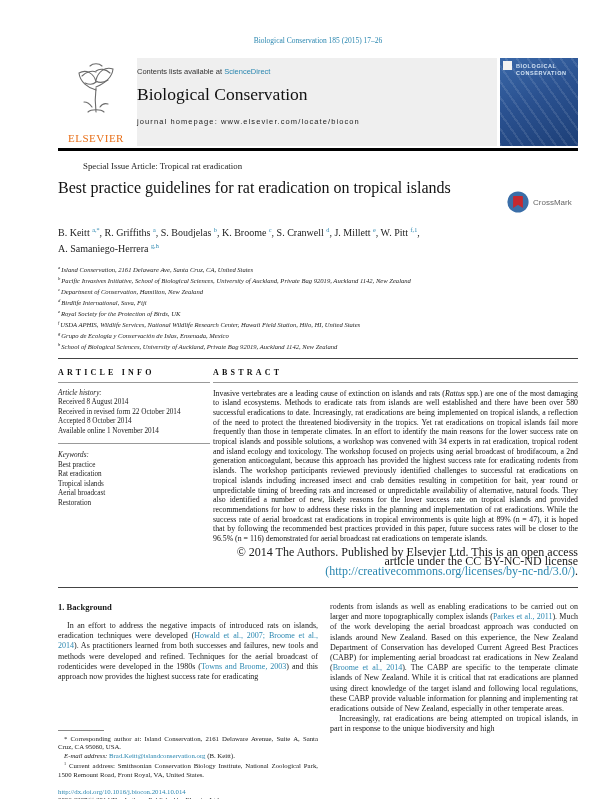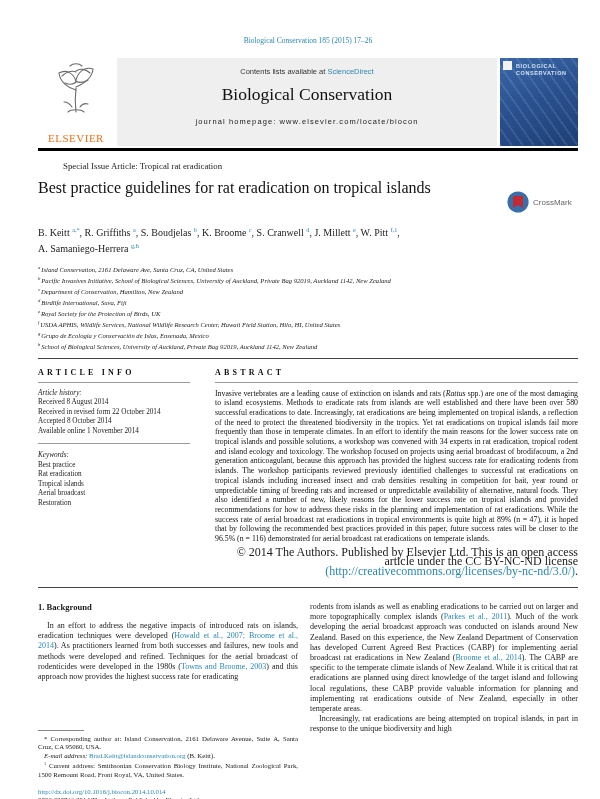--- a/index.html
+++ b/index.html
@@ -1,32 +1,32 @@
 <!DOCTYPE html>
 <html><head>
 <meta charset="utf-8">
 <style>
   * { margin:0; padding:0; box-sizing:border-box; }
   html,body { background:#ffffff; }
   body { width:600px; height:799px; overflow:hidden; font-family:"Liberation Serif", serif; color:#1a1a1a; }
-  .page { width:600px; height:799px; padding:0 22px 0 38px; position:relative; }
+  .page { width:600px; height:799px; padding:0 22px 0 58px; position:relative; }
 
   .lk { color:#2b87b0; }
   .it { font-style:italic; }
   .sup { vertical-align:super; font-size:62%; color:#2b87b0; }
   .supk { vertical-align:super; font-size:62%; }
 
   
   .citation { padding-top:36px; text-align:center; font-size:7.5px; color:#2b87b0; }
 
   
   .header-row { display:flex; margin-top:13px; gap:3px; height:88px; }
   .logo-box { width:76px; display:flex; flex-direction:column; align-items:center; justify-content:flex-end; padding-bottom:2px; }
   .els-word { color:#e8701a; font-size:11px; letter-spacing:0.5px; margin-top:16px; }
-  .banner { flex:1; background:#efefef; text-align:center; padding-top:9px; position:relative; }
+  .banner { flex:1; background:#efefef; text-align:left; padding-top:9px; position:relative; }
   .contents-line { font-family:"Liberation Sans", sans-serif; font-size:7.5px; color:#333; }
   .journal-title { font-size:17.5px; margin-top:8px; color:#111; }
   .homepage-line { font-family:"Liberation Sans", sans-serif; font-size:7.5px; letter-spacing:1.1px; color:#222; margin-top:12px; }
   .cover { width:78px; height:88px; background:linear-gradient(155deg,#3a68a8 0%,#2a5190 45%,#1d3f77 100%); position:relative; overflow:hidden; }
   .cover:after { content:""; position:absolute; inset:0;
      background:repeating-linear-gradient(55deg, rgba(255,255,255,0.10) 0 2px, rgba(255,255,255,0) 2px 9px); }
   .cover-sq { position:absolute; top:3px; left:3px; width:9px; height:9px; background:#f2f2f2; }
   .cover-title { position:absolute; top:5px; left:16px; right:3px; color:#cfe0f2; font-family:"Liberation Sans", sans-serif;
      font-weight:bold; font-size:5.5px; letter-spacing:0.6px; line-height:7px; text-align:left; }
 
@@ -37,21 +37,21 @@
   .title-row h1 { flex:1; font-size:16px; font-weight:normal; color:#111; line-height:20px; }
   .crossmark { width:72px; display:flex; align-items:center; gap:3px; margin-top:12px; }
   .crossmark-label { font-family:"Liberation Sans", sans-serif; font-size:8px; color:#666; }
 
   .authors { margin-top:9px; font-size:10px; line-height:13px; color:#222; }
   .affils { margin-top:8px; }
   .affil { font-size:6.6px; font-style:italic; line-height:8.8px; color:#222; }
   .asup { vertical-align:super; font-size:70%; margin-right:1px; }
 
   
-  .info-abstract { margin-top:6px; border-top:1px solid #444; border-bottom:1px solid #444; display:flex; gap:25px; padding:9px 0 10px; }
+  .info-abstract { margin-top:6px; border-top:1px solid #444; border-bottom:1px solid #444; display:flex; gap:3px; padding:9px 0 10px; }
   .info-col { width:152px; }
   .abs-col { flex:1; }
   .sec-head { font-size:8px; font-weight:bold; letter-spacing:3.2px; color:#111; }
   .head-rule { border-bottom:1px solid #999; margin:5px 0 6px; }
   .mid-rule { border-bottom:1px solid #999; margin:7px 0 7px; }
   .info-col .label { font-style:italic; font-size:7.2px; line-height:9.5px; }
   .info-line { font-size:7.2px; line-height:9.5px; }
   .abs-text { font-size:7.8px; line-height:9.7px; text-align:justify; color:#111; }
   .abs-copy { font-size:12px; line-height:9.7px; text-align:right; margin-top:4px; }
 

